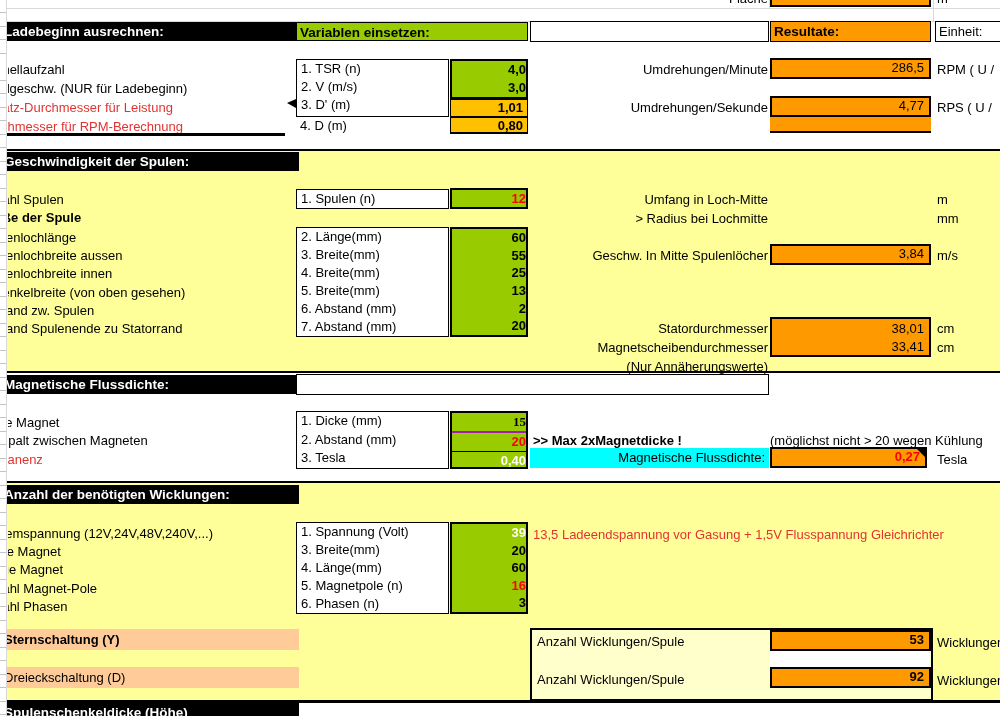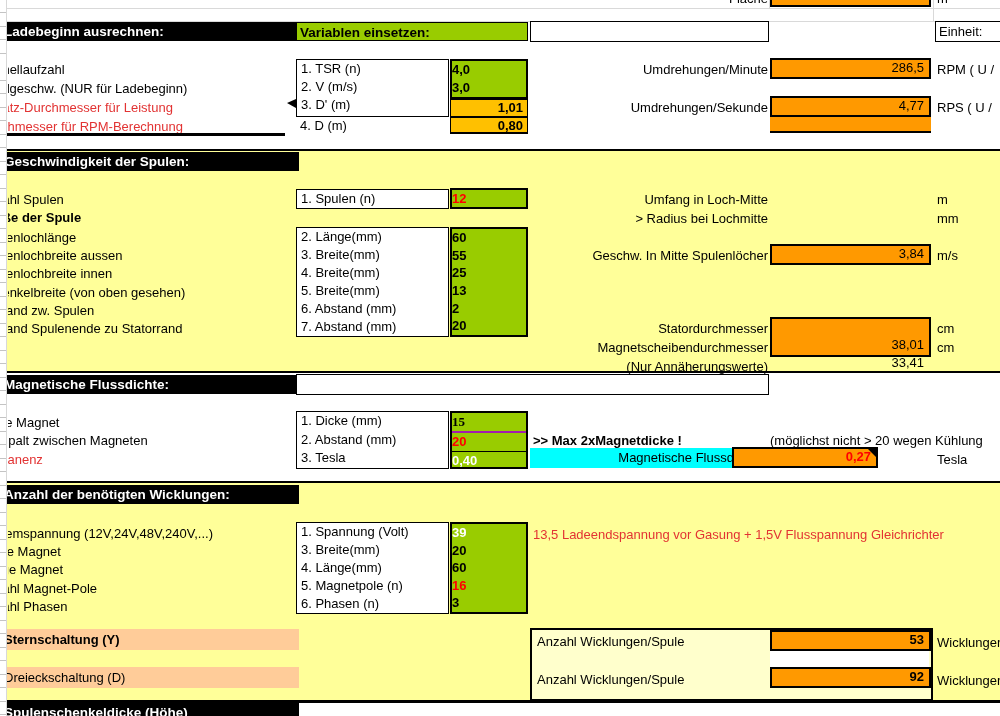--- a/index.html
+++ b/index.html
@@ -16,21 +16,21 @@
   .bar>span{display:inline-block;margin-left:-6px;}
   .cut{overflow:hidden;height:19px;line-height:19px;width:287px;}
   .cut>span{display:inline-block;margin-left:-28px;}
   .bold{font-weight:bold;}
   .redtxt{color:#e23333;}
   .rednum{color:#ff0000;}
   .whitenum{color:#ffffff;}
   .fieldbox{border:1.5px solid #000;background:#fff;box-sizing:border-box;}
   .frow{padding-left:4px;line-height:18px;overflow:hidden;}
   .greenblock{background:#9c0;border:2px solid #000;box-sizing:border-box;}
-  .vrow{padding-right:20px;font-weight:bold;line-height:18px;}
+  .vrow{text-align:right;padding-right:0;font-weight:bold;line-height:18px;}
   .goldcell{background:#FFC000;border:1.5px solid #000;box-sizing:border-box;
             text-align:right;padding-right:4px;font-weight:bold;line-height:15px;}
   .ocell{background:#FF9900;border:2px solid #000;box-sizing:border-box;
          text-align:right;padding-right:5px;line-height:16px;}
   .rlabel{text-align:right;height:19px;line-height:19px;}
   .unit{height:19px;line-height:19px;}
   .thick{background:#000;}
   .yellowbg{background:#FFFF99;}
   .peach{background:#FFCC99;height:21px;line-height:21px;padding-left:3px;overflow:hidden;}
   .peach>span{display:inline-block;margin-left:-6px;}
@@ -55,20 +55,21 @@
     <div class="abs rlabel" style="left:530px;top:-11px;width:238px;">Fläche</div>
     <div class="abs ocell" style="left:770px;top:-14px;width:161px;height:21px;"></div>
     <div class="abs unit" style="left:937px;top:-11px;">m</div>
   </div>
 
   <div class="abs bar" style="left:7px;top:22px;width:289px;">
     <span>Ladebeginn ausrechnen:</span>
   </div>
   <div class="abs bold" style="left:296px;top:22px;width:232px;height:19px;line-height:19px;background:#9c0;border:1px solid #000;box-sizing:border-box;padding-left:3px;font-size:13.5px;">Variablen einsetzen:</div>
   <div class="abs" style="left:530px;top:21px;width:239px;height:21px;border:1.5px solid #000;background:#fff;box-sizing:border-box;"></div>
+  <div class="abs bold" style="left:770px;top:21px;width:161px;height:21px;line-height:19px;background:#FF9900;border:1.5px solid #000;box-sizing:border-box;padding-left:3px;font-size:13.5px;">Resultate:</div>
   <div class="abs" style="left:935px;top:21px;width:75px;height:21px;line-height:19px;border:1px solid #000;box-sizing:border-box;padding-left:3px;">Einheit:</div>
 
   <div class="abs cut" style="left:8px;top:60px;"><span>Schnellaufzahl</span></div>
   <div class="abs cut" style="left:8px;top:79px;"><span>Windgeschw. (NUR für Ladebeginn)</span></div>
   <div class="abs cut redtxt" style="left:8px;top:98px;"><span>Ansatz-Durchmesser für Leistung</span></div>
   <div class="abs cut redtxt" style="left:8px;top:117px;"><span>Durchmesser für RPM-Berechnung</span></div>
 
   <div class="abs fieldbox" style="left:296px;top:59px;width:153px;height:58px;">
     <div class="frow">1. TSR (n)</div>
     <div class="frow">2. V (m/s)</div>
@@ -140,21 +141,21 @@
   <div class="abs unit" style="left:937px;top:190px;">m</div>
   <div class="abs unit" style="left:937px;top:209px;">mm</div>
 
   <div class="abs rlabel" style="left:530px;top:246px;width:238px;">Geschw. In Mitte Spulenlöcher</div>
   <div class="abs ocell" style="left:770px;top:244px;width:161px;height:21px;">3,84</div>
   <div class="abs unit" style="left:937px;top:246px;">m/s</div>
 
   <div class="abs rlabel" style="left:530px;top:319px;width:238px;">Statordurchmesser</div>
   <div class="abs rlabel" style="left:530px;top:338px;width:238px;">Magnetscheibendurchmesser</div>
   <div class="abs ocell" style="left:770px;top:317px;width:161px;height:40px;">
-    <div style="line-height:19px;margin-top:16px;">38,01</div>
+    <div style="line-height:19px;">38,01</div>
     <div style="line-height:18px;">33,41</div>
   </div>
   <div class="abs unit" style="left:937px;top:319px;">cm</div>
   <div class="abs unit" style="left:937px;top:338px;">cm</div>
   <div class="abs rlabel" style="left:530px;top:357px;width:238px;">(Nur Annäherungswerte)</div>
 
   <div class="abs thick" style="left:7px;top:371px;width:993px;height:2px;"></div>
 
   <div class="abs bar" style="left:7px;top:375px;width:289px;">
     <span>Magnetische Flussdichte:</span>
@@ -173,21 +174,21 @@
   <div class="abs greenblock" style="left:450px;top:411px;width:78px;height:58px;">
     <div class="vrow" style="height:33.3%;border-bottom:2px solid #a21caf;font-family:Liberation Serif, serif;">15</div>
     <div class="vrow rednum" style="height:33.3%;border-bottom:1px solid #000;">20</div>
     <div class="vrow whitenum" style="height:33.3%;">0,40</div>
   </div>
 
   <div class="abs bold" style="left:533px;top:431px;height:19px;line-height:19px;">&gt;&gt; Max 2xMagnetdicke !</div>
   <div class="abs" style="left:770px;top:431px;height:19px;line-height:19px;">(möglichst nicht &gt; 20 wegen Kühlung</div>
 
   <div class="abs" style="left:530px;top:448px;width:239px;height:20px;line-height:20px;background:#00FFFF;text-align:right;padding-right:4px;box-sizing:border-box;">Magnetische Flussdichte:</div>
-  <div class="abs ocell bold rednum" style="left:732px;top:447px;width:146px;height:21px;">
+  <div class="abs ocell bold rednum" style="left:770px;top:447px;width:157px;height:21px;">
     <span>0,27</span>
     <div class="corner"></div>
   </div>
   <div class="abs unit" style="left:937px;top:450px;">Tesla</div>
 
   <div class="abs thick" style="left:7px;top:481px;width:993px;height:2px;"></div>
   <div class="abs yellowbg" style="left:7px;top:483px;width:993px;height:217px;"></div>
   <div class="abs bar" style="left:7px;top:485px;width:289px;">
     <span>Anzahl der benötigten Wicklungen:</span>
   </div>

